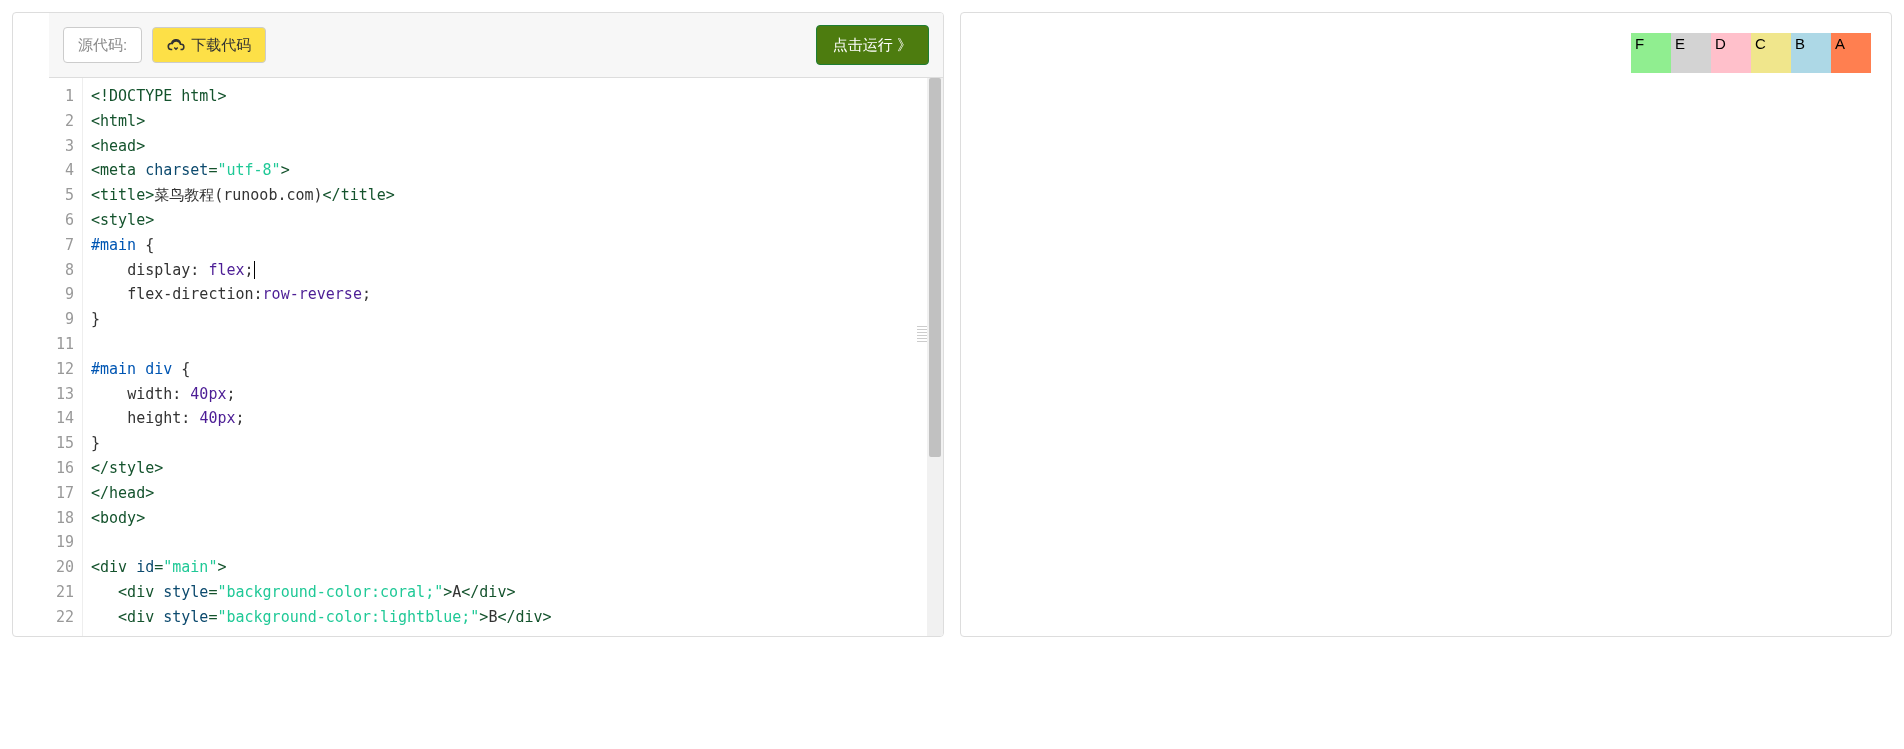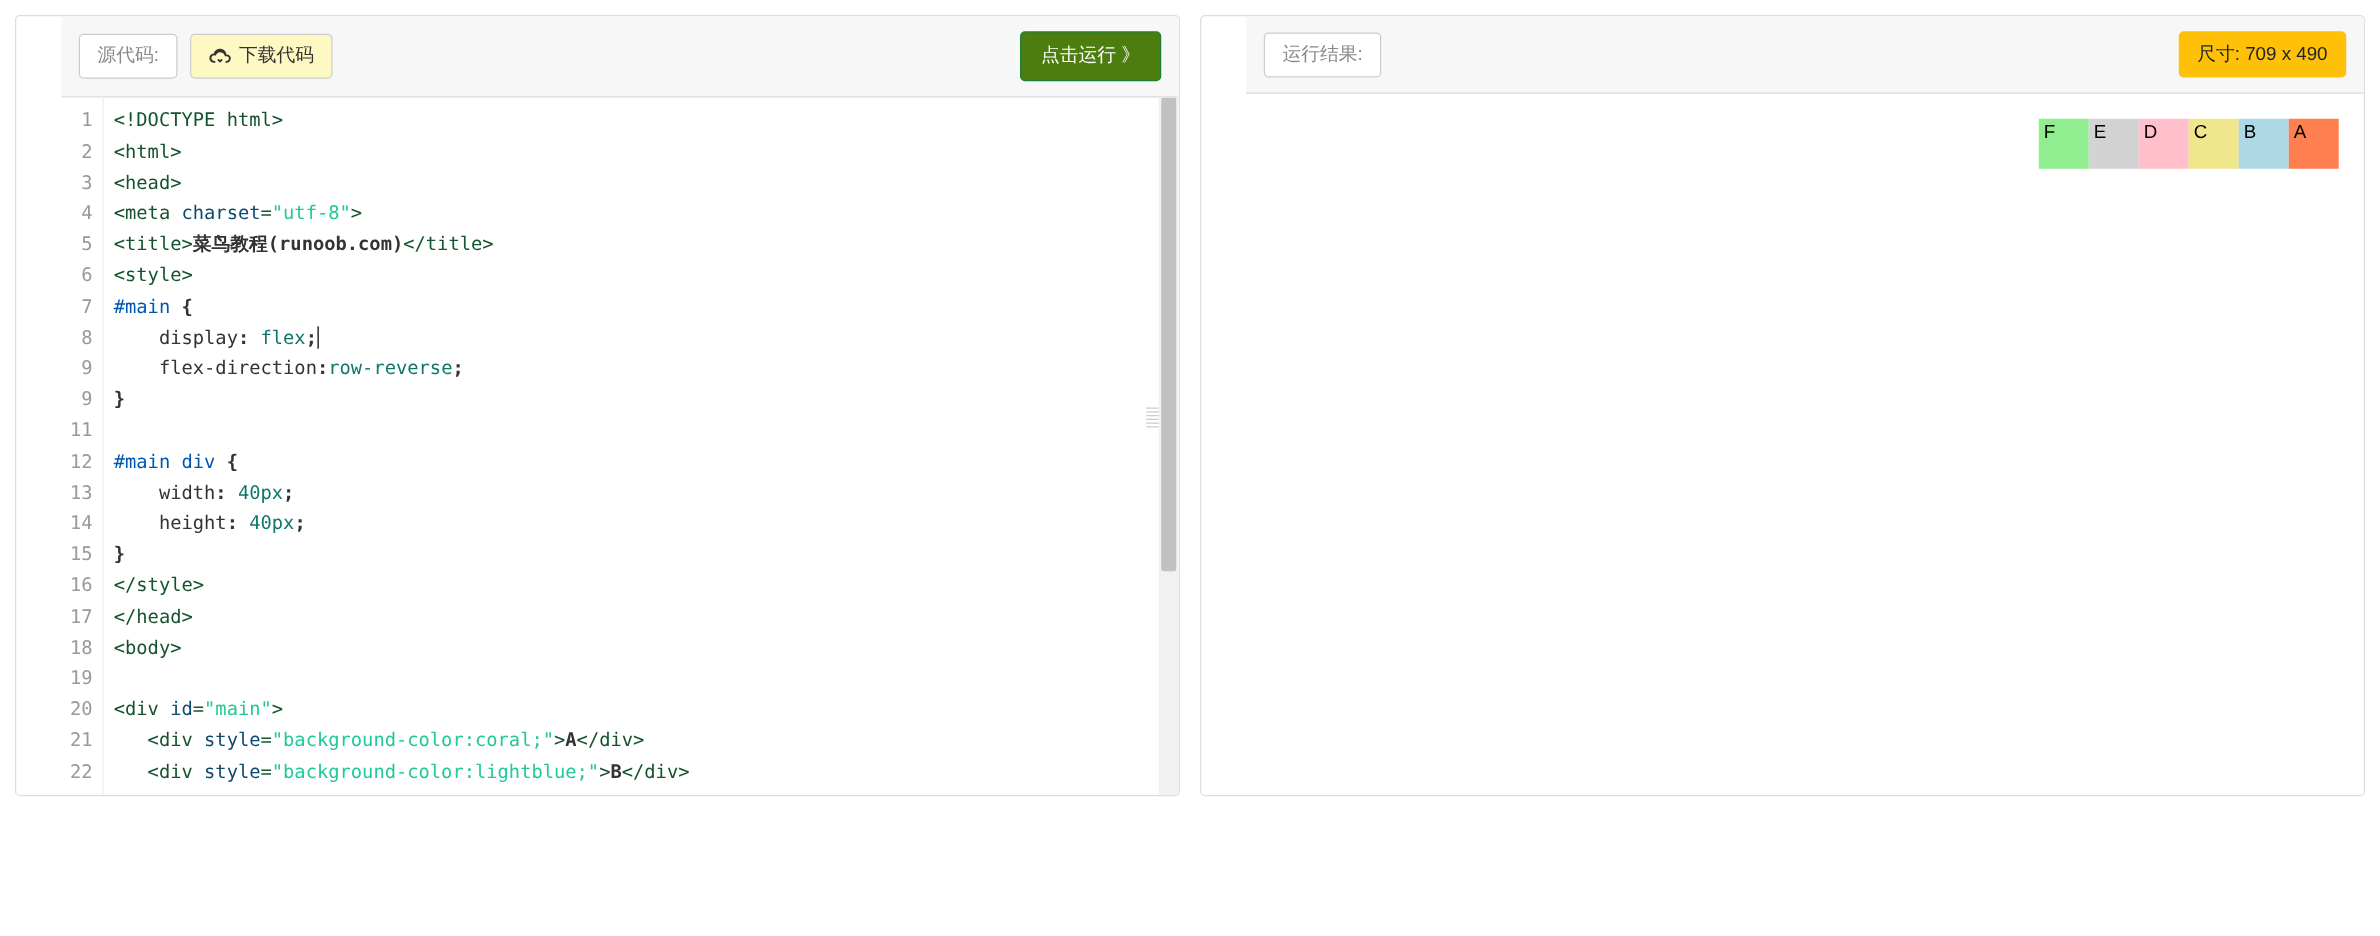--- a/index.html
+++ b/index.html
@@ -30,21 +30,21 @@
     background: #f7f7f7;
     border-bottom: 1px solid #ddd;
     padding: 12px 14px;
     display: flex;
     align-items: center;
     justify-content: space-between;
   }
   .panel-header-left { display: flex; align-items: center; gap: 10px; }
   .btn {
     border: 1px solid #ccc;
-    background: #fef9c3;
+    background: #fde047;
     color: #333;
     padding: 8px 14px;
     border-radius: 4px;
     font-size: 15px;
     cursor: pointer;
     display: inline-flex;
     align-items: center;
     gap: 6px;
     line-height: 1.2;
   }
@@ -103,22 +103,22 @@
     white-space: pre;
     overflow: hidden;
     position: relative;
   }
   .code-line { height: 24.8px; }
   .tok-tag { color: #14532d; }
   .tok-attr { color: #0c4a6e; }
   .tok-str { color: #20c997; }
   .tok-css-sel { color: #0056b3; }
   .tok-css-prop { color: #333; }
-  .tok-css-val { color: #0f766e; }
-  .tok-plain { color: #333; font-weight: bold; }
+  .tok-css-val { color: #4c1d95; }
+  .tok-plain { color: #333; }
   .fake-scroll {
     position: absolute;
     right: 0; top: 0;
     width: 16px;
     height: 100%;
     background: #f1f1f1;
   }
   .fake-scroll .thumb {
     position: absolute;
     left: 2px; right: 2px;
@@ -223,26 +223,20 @@
           <span></span>
           <span></span>
           <span></span>
           <span></span>
           <span></span>
       </div>
     </div>
   </div>
 
   <div class="panel panel-right">
-    <div class="panel-header">
-      <span class="btn btn-static">运行结果:</span>
-      <span class="size-badge">
-        <span>尺寸: </span><span>709 x 490</span>
-      </span>
-    </div>
     <div class="result-body">
       <div class="flex-demo" id="flex-demo">
           <div style="background-color: coral;">A</div>
           <div style="background-color: lightblue;">B</div>
           <div style="background-color: khaki;">C</div>
           <div style="background-color: pink;">D</div>
           <div style="background-color: lightgrey;">E</div>
           <div style="background-color: lightgreen;">F</div>
         </div>
     </div>

